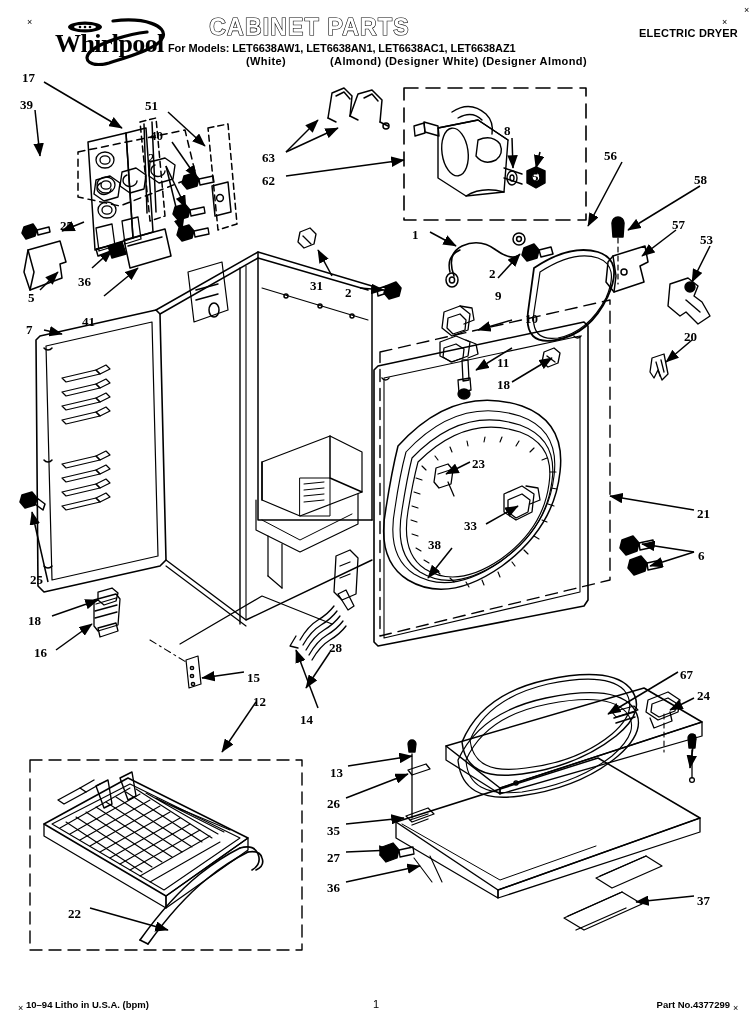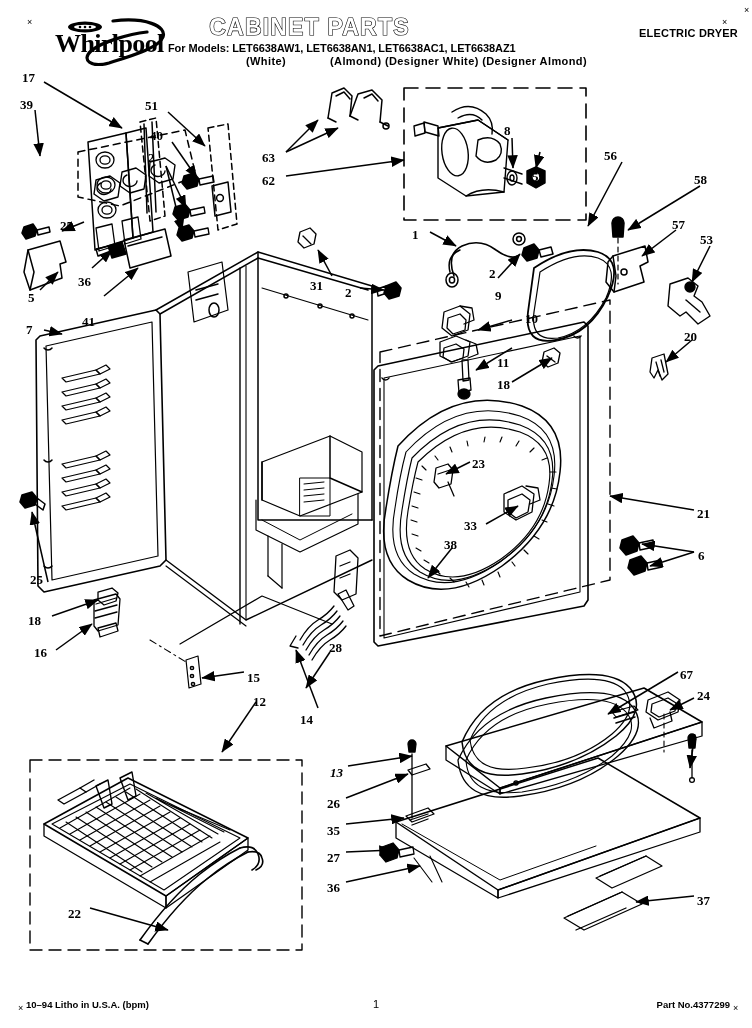--- a/index.html
+++ b/index.html
@@ -515,34 +515,34 @@
       <div class="cal" style="left: 495px; top: 288px;">9</div>
       <div class="cal" style="left: 310px; top: 278px;">31</div>
       <div class="cal" style="left: 345px; top: 285px;">2</div>
       <div class="cal" style="left: 500px; top: 311px; margin-left: 25px;">10</div>
       <div class="cal" style="left: 497px; top: 355px;">11</div>
       <div class="cal" style="left: 497px; top: 377px;">18</div>
       <div class="cal" style="left: 684px; top: 329px;">20</div>
       <div class="cal" style="left: 26px; top: 322px;">7</div>
       <div class="cal" style="left: 472px; top: 456px;">23</div>
       <div class="cal" style="left: 464px; top: 518px;">33</div>
-      <div class="cal" style="left: 444px; top: 537px;">38</div>
+      <div class="cal" style="left: 428px; top: 537px;">38</div>
       <div class="cal" style="left: 697px; top: 506px;">21</div>
       <div class="cal" style="left: 698px; top: 548px;">6</div>
       <div class="cal" style="left: 30px; top: 572px;">25</div>
       <div class="cal" style="left: 28px; top: 613px;">18</div>
       <div class="cal" style="left: 34px; top: 645px;">16</div>
       <div class="cal" style="left: 247px; top: 670px;">15</div>
       <div class="cal" style="left: 253px; top: 694px;">12</div>
       <div class="cal" style="left: 329px; top: 640px;">28</div>
       <div class="cal" style="left: 300px; top: 712px;">14</div>
       <div class="cal" style="left: 680px; top: 667px;">67</div>
       <div class="cal" style="left: 697px; top: 688px;">24</div>
       <div class="cal" style="left: 690px; top: 730px;">4</div>
-      <div class="cal" style="left: 330px; top: 765px; font-style: italic;">13</div>
+      <div class="cal" style="left: 330px; top: 765px;">13</div>
       <div class="cal" style="left: 327px; top: 796px;">26</div>
       <div class="cal" style="left: 327px; top: 823px;">35</div>
       <div class="cal" style="left: 327px; top: 850px;">27</div>
       <div class="cal" style="left: 327px; top: 880px;">36</div>
       <div class="cal" style="left: 68px; top: 906px;">22</div>
       <div class="cal" style="left: 697px; top: 893px;">37</div>
     </div>
   <div id="reg-layer">
       <div class="reg" style="left: 27px; top: 18px;">×</div>
       <div class="reg" style="left: 722px; top: 18px;">×</div>

